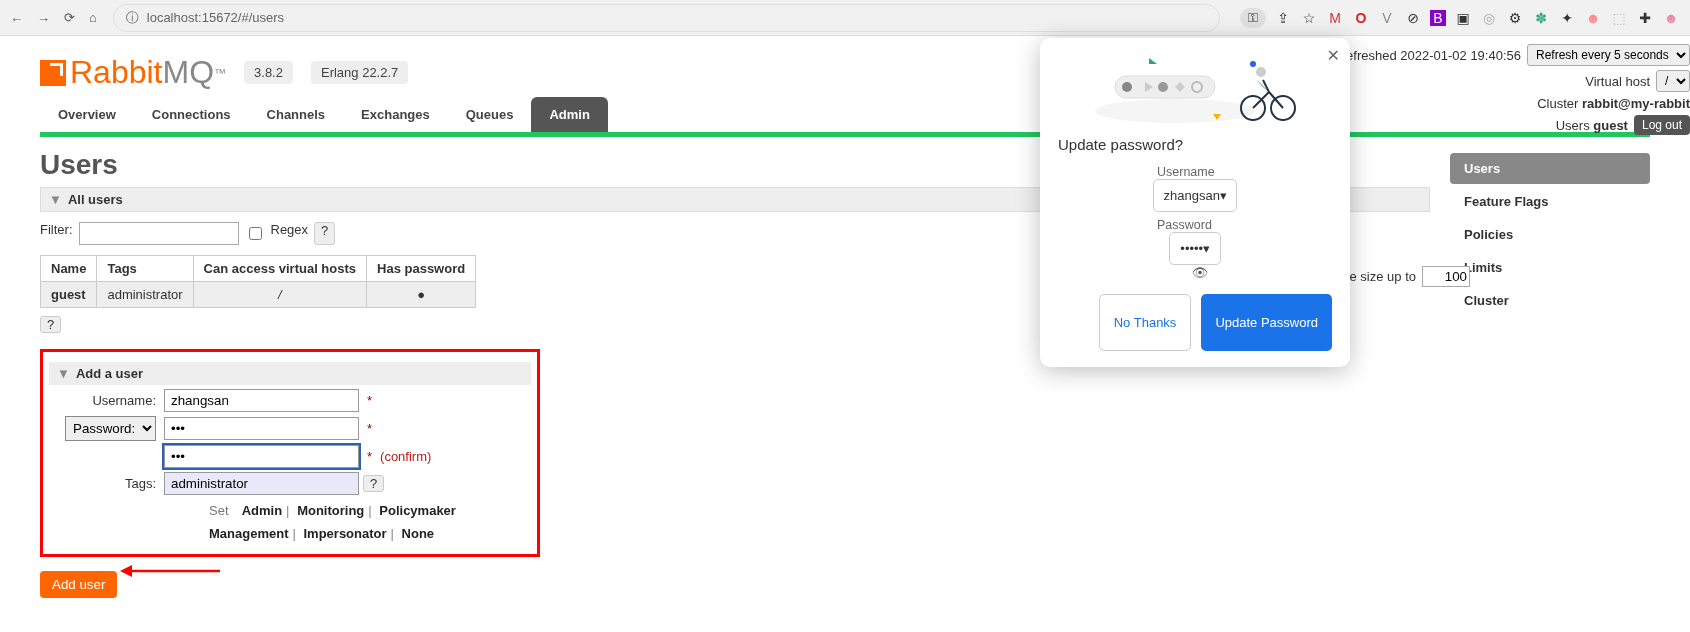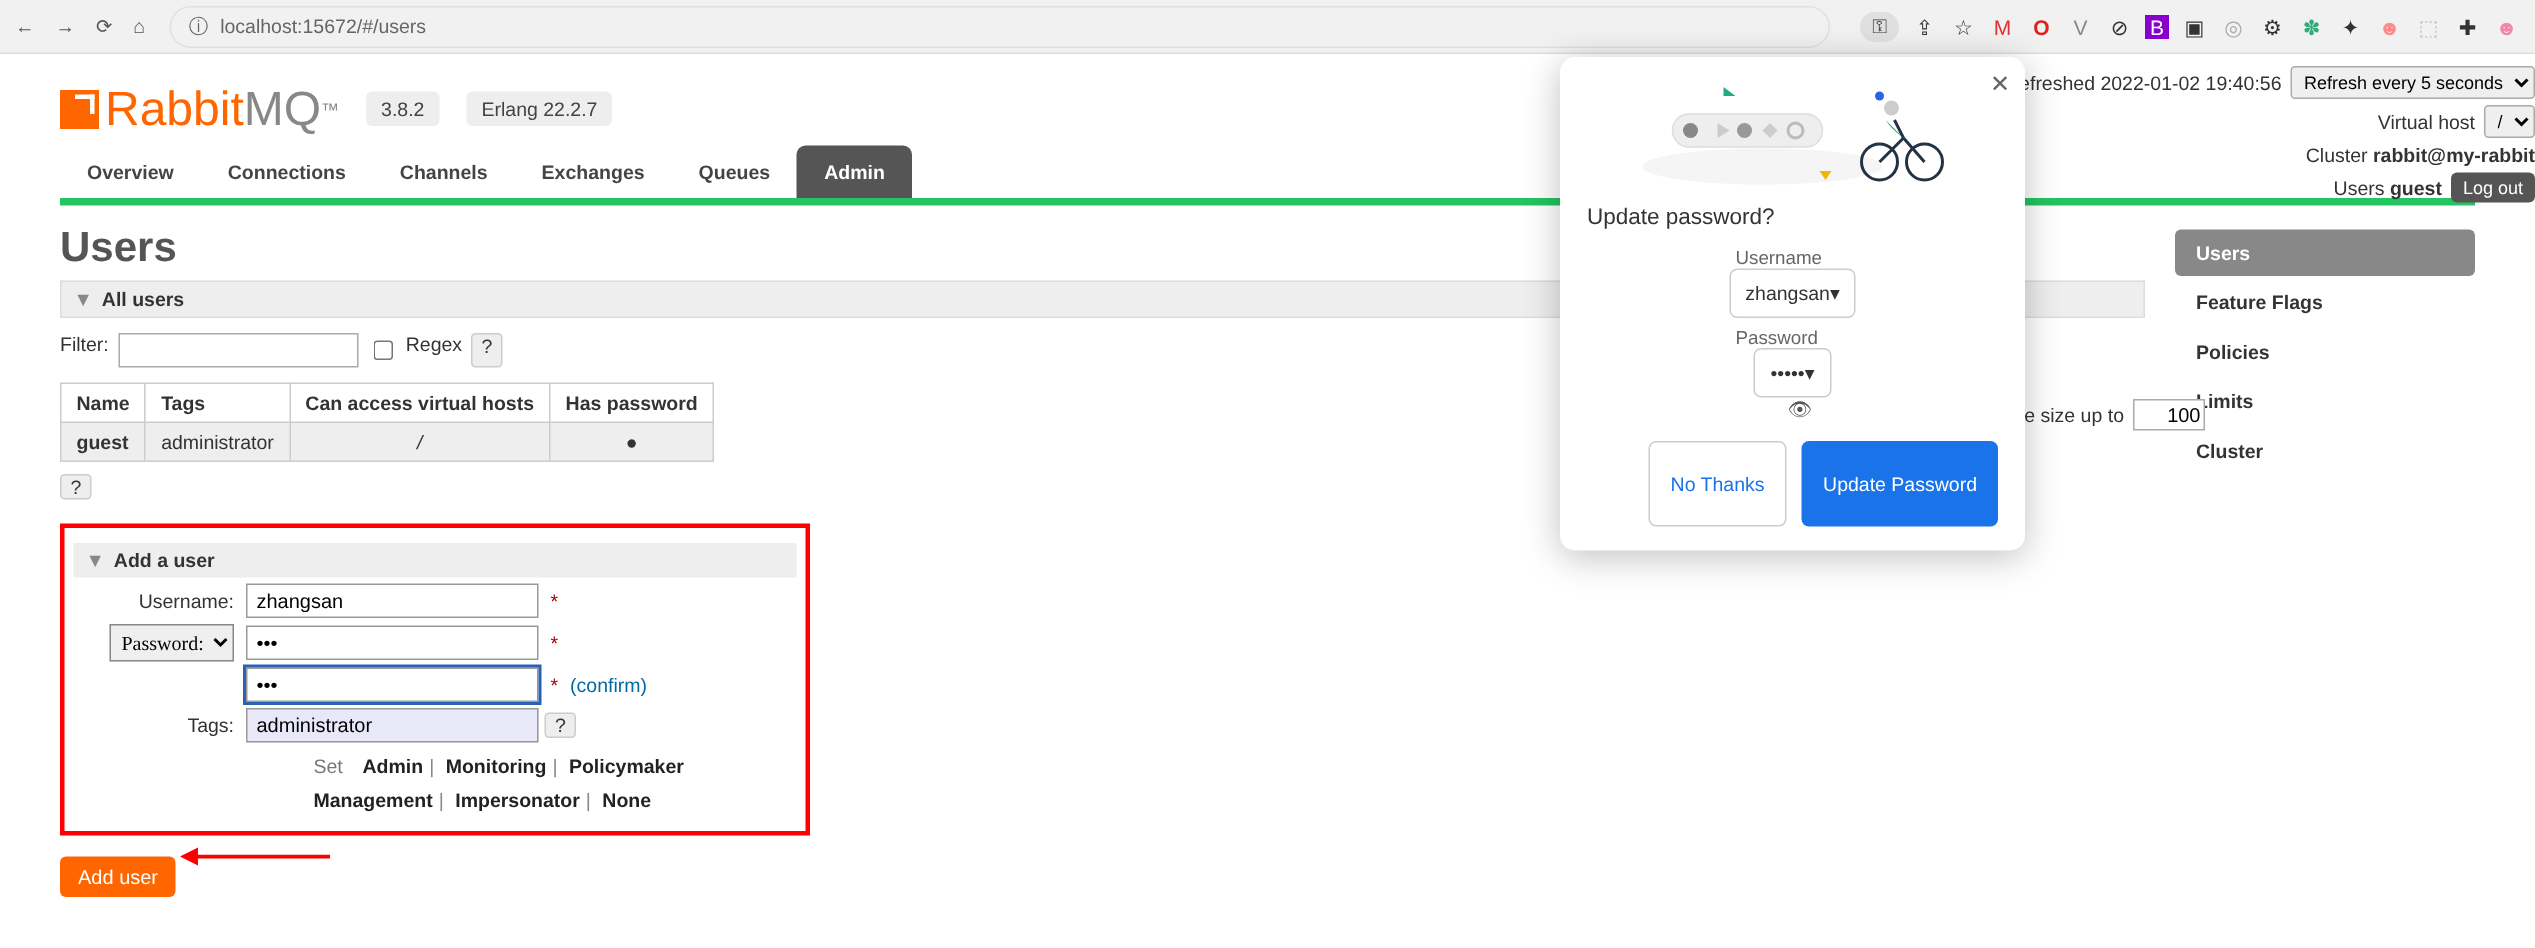--- a/index.html
+++ b/index.html
@@ -55,23 +55,23 @@
   table.users th { background:#fff;}
   table.users tr.datarow { background:#eee;}
   
   .highlight-box { border: 3px solid red; padding: 10px 6px 8px 6px; margin-top:16px; max-width:500px;}
   
   .form-row { display:flex; align-items:center; margin:4px 0;}
   .form-label { width:115px; text-align:right; padding-right:8px;}
   .form-input { width:195px; border:1px solid #999; padding:3px 6px; background:#fff;}
   .form-input.tags-in { background:#e8e8f8;}
   .form-input.focused { outline:2px solid #2a62b5;}
-  .pw-select { border:1px solid #888; padding:3px; margin-left:4px;font-family:Liberation Serif, serif;}
+  .pw-select { border:1px solid #888; padding:3px; margin-left:4px;}
   .star { color:#a00; margin-left:8px;}
-  .confirm-lbl { margin-left:8px; color:#0369a1;}
+  .confirm-lbl { margin-left:8px; color:#b91c1c;}
   .tag-links { margin-left:160px; font-weight:bold; color:#222; line-height:1.8;}
   .tag-links .setlbl { color:#777; font-weight:normal; margin-right:10px;}
   .tag-links .sep { color:#888; font-weight:normal; margin:0 4px;}
   
   .add-btn { background:#f60; color:#fff; border:none; padding:6px 12px; border-radius:4px; margin-top:14px; cursor:pointer;}
   .arrow-annot { position:relative;}
   .arrow-annot svg { position:absolute; left:80px; top:4px;}
   
   .pager-info { position:absolute; top:78px; right: 210px; font-size:13px; display:flex; align-items:center; gap:4px;}
   

